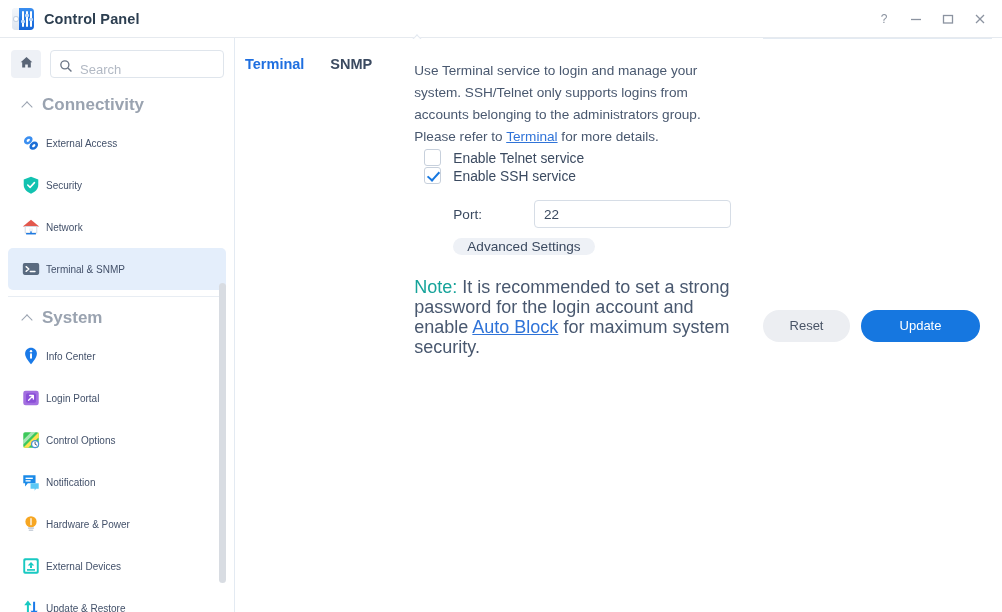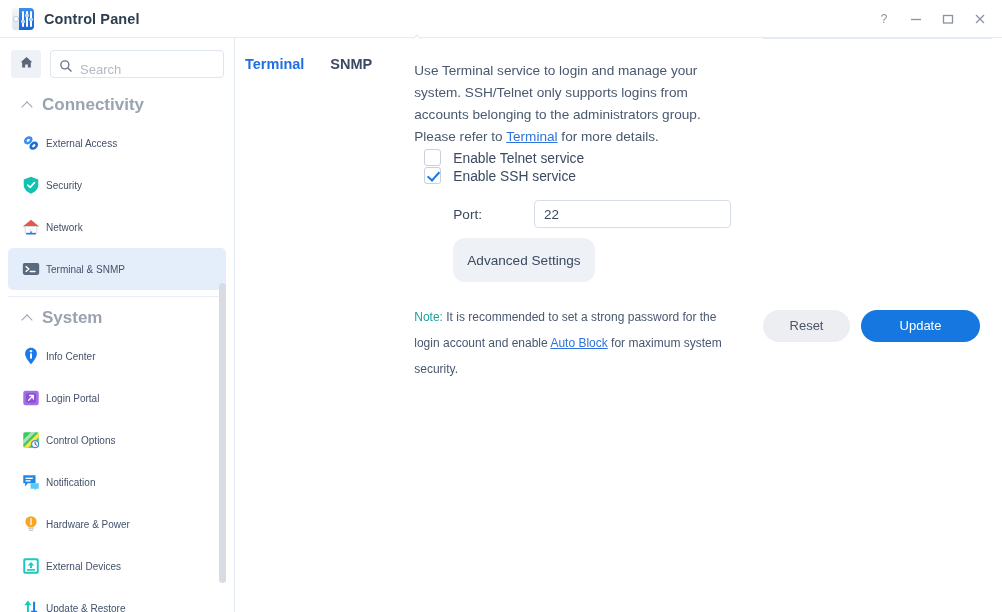--- a/index.html
+++ b/index.html
@@ -265,35 +265,35 @@
     padding: 0 9px;
     font-size: 13.5px;
     font-family: "Liberation Sans", sans-serif;
     color: #3b4a60;
     outline: none;
     background: #fff;
   }
   .adv-btn {
     margin-top: 10px;
     margin-left: 39px;
-    height: 44px;
+    height: 17px;
     padding: 0 14px;
     background: #eef1f6;
     border: none;
     border-radius: 12px;
     font-size: 13.6px;
     font-family: "Liberation Sans", sans-serif;
     color: #3b4a60;
     cursor: default;
   }
 
   .note {
     margin-top: 22px;
-    font-size: 12px;
-    line-height: 26px;
+    font-size: 18px;
+    line-height: 20px;
     color: #49586f;
     max-width: 730px;
   }
   .note-kw { color: #16a39a; }
 
   .footer {
     flex: 0 0 57px;
     border-top: 1px solid #e3eaf2;
     margin: 0 10px;
     display: flex;

